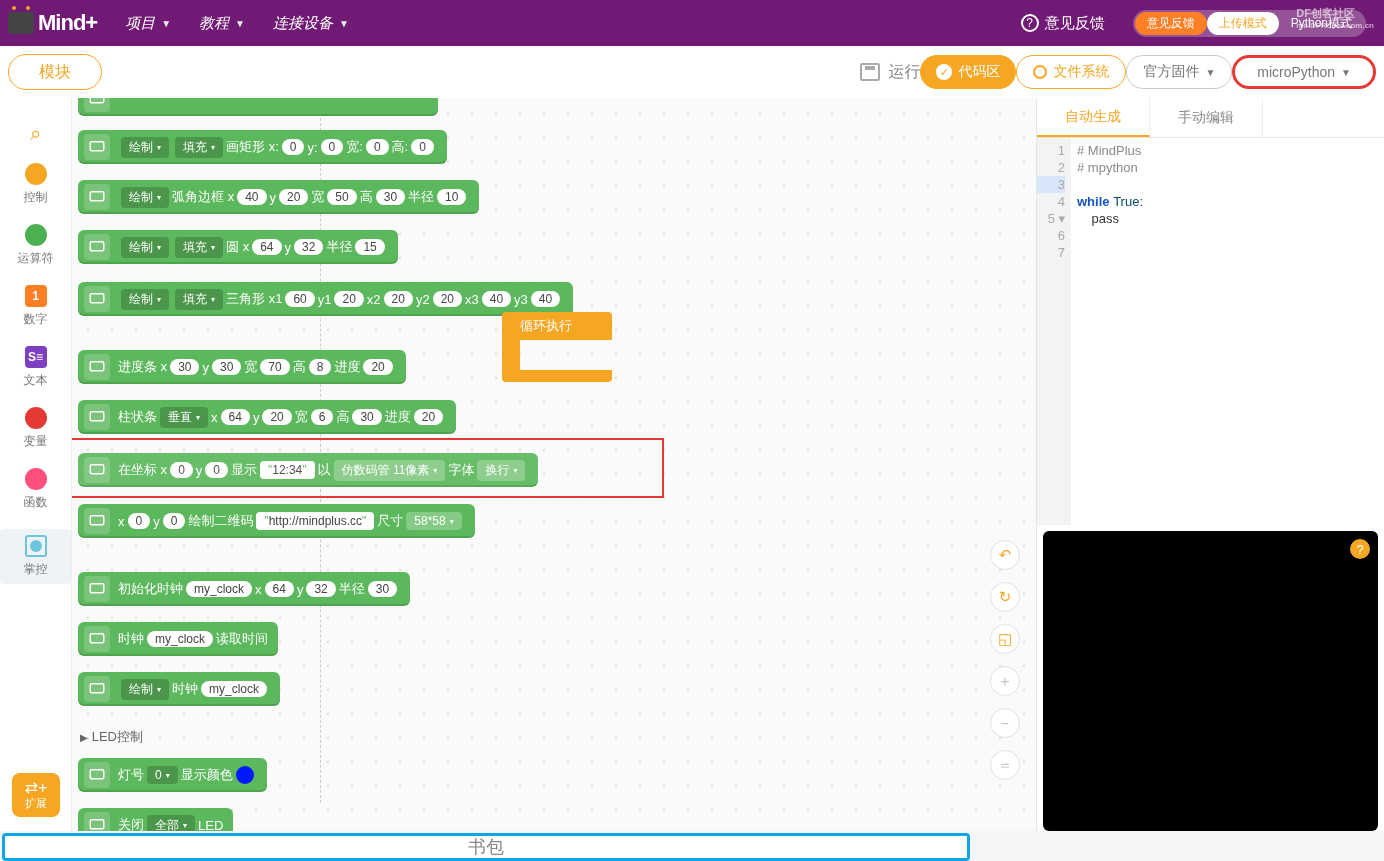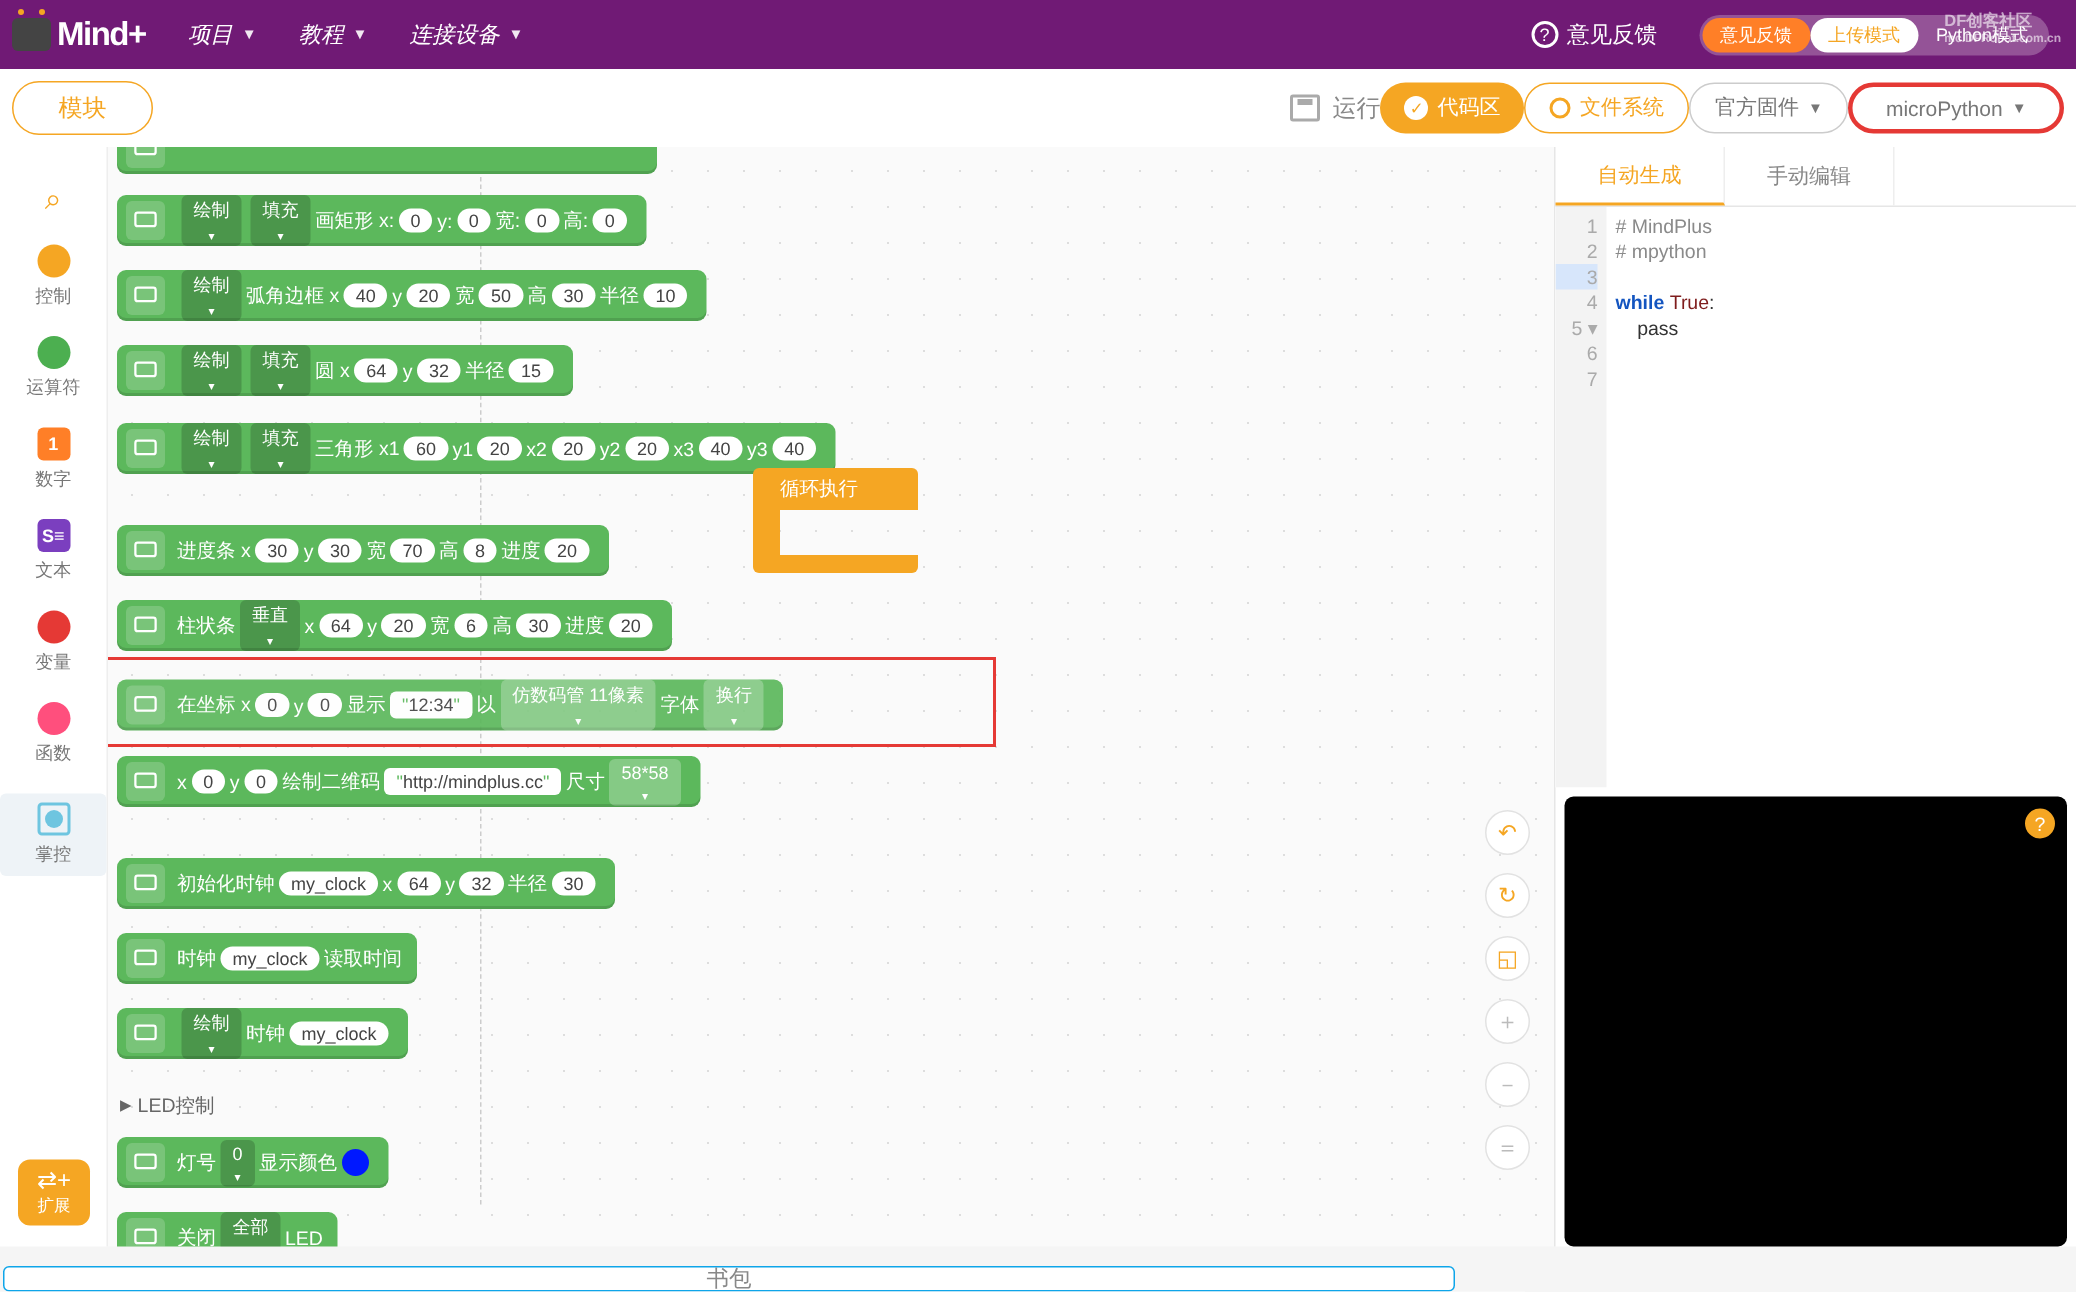--- a/index.html
+++ b/index.html
@@ -56,21 +56,21 @@
 .canvas{flex:1;position:relative;background:#fafafa;overflow:hidden;}
 .canvas::before{content:"";position:absolute;inset:0;background-image:radial-gradient(#ddd 1px,transparent 1px);background-size:24px 24px;background-position:4px 4px;}
 .palette-divider{position:absolute;left:248px;top:0;bottom:28px;border-right:1px dashed #ccc;}
 
 
 .blk{position:absolute;display:flex;align-items:center;height:34px;border-radius:6px;padding:0 10px 0 40px;color:#fff;font-size:13px;white-space:nowrap;box-shadow:inset 0 -2px rgba(0,0,0,.12);}
 .blk.green{background:#5cb85c;}
 .blk .icon{position:absolute;left:6px;top:4px;width:26px;height:26px;border-radius:4px;background:rgba(255,255,255,.18);display:flex;align-items:center;justify-content:center;}
 .blk .icon svg{width:18px;height:18px;stroke:#fff;stroke-width:2;fill:none;}
 .oval{background:#fff;color:#444;border-radius:10px;padding:1px 8px;margin:0 3px;font-size:12px;min-width:20px;text-align:center;display:inline-block;}
-.dd{background:rgba(0,0,0,.18);border-radius:4px;padding:2px 8px;margin:0 3px;font-size:12px;display:inline-flex;align-items:center;gap:4px;flex-direction:column;}
+.dd{background:rgba(0,0,0,.18);border-radius:4px;padding:2px 8px;margin:0 3px;font-size:12px;display:inline-flex;align-items:center;gap:4px;}
 .dd .car{font-size:8px;}
 .dd.light{background:rgba(255,255,255,.25);}
 .str{background:#fff;color:#444;border-radius:4px;padding:2px 8px;margin:0 3px;font-size:12px;}
 .str .q{color:#5cb85c;}
 .colordot{width:18px;height:18px;border-radius:50%;background:#0018ff;display:inline-block;vertical-align:middle;margin:0 3px;}
 .red-frame{position:absolute;border:2px solid #e53935;pointer-events:none;}
 .cat-header{position:absolute;left:0;font-size:13px;color:#666;display:flex;align-items:center;gap:4px;}
 .cat-header .tri{font-size:10px;}
 
 
@@ -84,31 +84,31 @@
 .tabs{height:40px;display:flex;border-bottom:1px solid #e6e6e6;}
 .tab{padding:0 28px;display:flex;align-items:center;font-size:14px;color:#888;cursor:pointer;border-right:1px solid #eee;}
 .tab.active{color:#f5a623;border-bottom:2px solid #f5a623;}
 .editor{flex:1;display:flex;font-family:Consolas,monospace;font-size:13px;background:#fff;overflow:auto;}
 .gut{width:34px;text-align:right;color:#aaa;padding:4px 6px 0 0;background:#f3f3f3;line-height:17px;}
 .gut div.cur{background:#d7e6fb;}
 .code{flex:1;padding:4px 0 0 6px;line-height:17px;white-space:pre;color:#333;}
 .code .cur{background:#e8f0fe;display:block;}
 .c-cmt{color:#8a8a8a;}
 .c-kw{color:#1455c0;font-weight:700;}
-.c-bool{color:#7f1d1d;}
+.c-bool{color:#0c4a6e;}
 .term{height:300px;background:#000;border-radius:6px;margin:6px 6px 0 6px;position:relative;}
 .term .help{position:absolute;top:8px;right:8px;width:20px;height:20px;border-radius:50%;background:#f5a623;color:#fff;font-size:13px;display:flex;align-items:center;justify-content:center;}
 
 
 .tools{position:absolute;right:16px;top:442px;display:flex;flex-direction:column;gap:12px;}
 .tool{width:30px;height:30px;border-radius:50%;background:#fff;border:1px solid #e2e2e2;display:flex;align-items:center;justify-content:center;color:#bbb;cursor:pointer;font-size:15px;}
 .tool.or{color:#f5a623;}
 
 
-.footer{position:absolute;left:2px;right:414px;bottom:0;height:17px;background:#fff;border:1px solid #0ea5e9;border-radius:4px;display:flex;align-items:center;justify-content:center;color:#888;font-size:15px;}
+.footer{position:absolute;left:2px;right:414px;bottom:0;height:28px;background:#fff;border:3px solid #0ea5e9;border-radius:4px;display:flex;align-items:center;justify-content:center;color:#888;font-size:18px;}
 .search-ico{color:#f5a623;font-size:20px;}
 </style>
 </head>
 <body>
 
 <div class="menubar">
   <div class="logo-wrap">
     <div class="logo-head"></div>
     <span class="logo-text">Mind+</span>
   </div>

